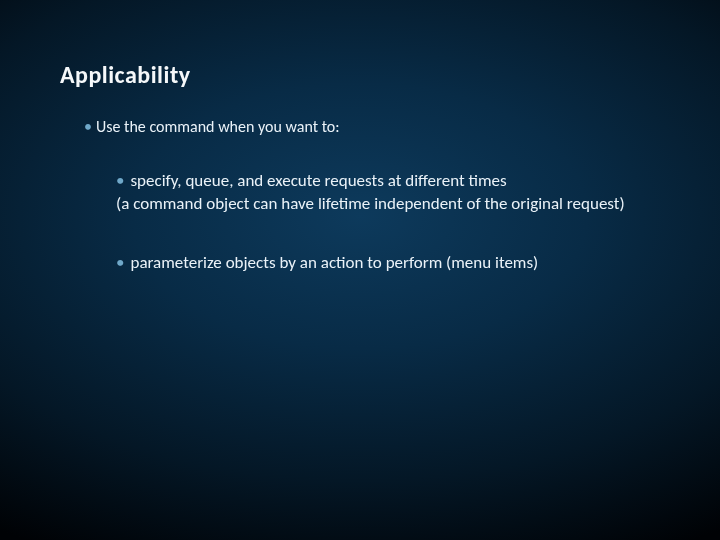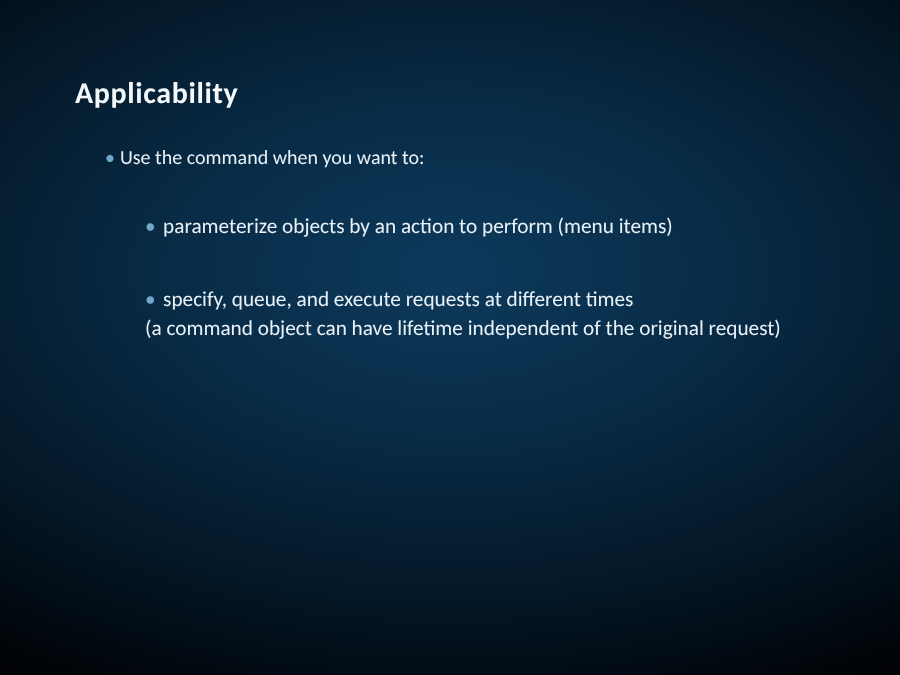--- a/index.html
+++ b/index.html
@@ -51,21 +51,21 @@
 
 <div class="slide">
 
   <div class="title">Applicability</div>
 
   <div class="level1">
     <span class="bullet">•</span><span>Use the command when you want to:</span>
   </div>
 
   <div class="level2">
-    <span class="bullet">•</span><span>parameterize objects by an action to perform (menu items)</span>
+    <span class="bullet">•</span><span>specify, queue, and execute requests at different times<br>(a command object can have lifetime independent of the original request)</span>
   </div>
 
   <div class="level2">
-    <span class="bullet">•</span><span>specify, queue, and execute requests at different times<br>(a command object can have lifetime independent of the original request)</span>
+    <span class="bullet">•</span><span>parameterize objects by an action to perform (menu items)</span>
   </div>
 
 
 </div>
 
 </body></html>

